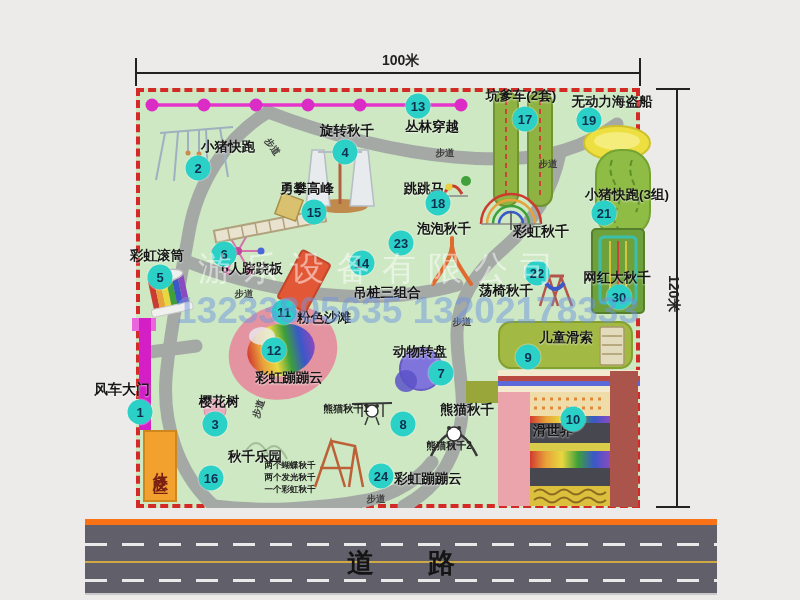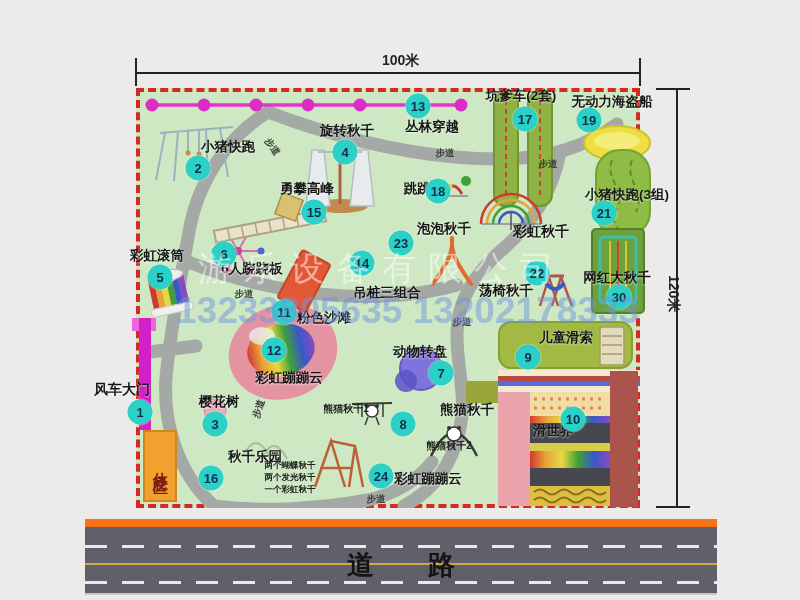--- a/index.html
+++ b/index.html
@@ -29,21 +29,21 @@
   #rest-area{position:absolute;left:143px;top:430px;width:34px;height:72px;background:#f2a12e;
              border:2px solid #cf861c;box-sizing:border-box;z-index:3;display:flex;align-items:center;justify-content:center;}
   #rest-area span{writing-mode:vertical-rl;font-size:15px;font-weight:700;color:#7a2012;letter-spacing:4px;}
   
   #wm-company{position:absolute;left:198px;top:246px;font-size:34px;font-weight:400;
               color:rgba(255,255,255,.5);letter-spacing:12px;white-space:nowrap;z-index:4;text-align:right;}
   #wm-phone{position:absolute;left:176px;top:290px;font-size:37px;font-weight:700;
             color:rgba(112,148,224,.5);white-space:nowrap;z-index:4;}
   
   #road{position:absolute;left:85px;top:519px;width:632px;height:76px;background:#615f69;
-        border-top:8px solid #f97316;border-bottom:2px solid #c9c9cb;box-sizing:border-box;z-index:2;text-decoration:underline;}
+        border-top:6px solid #f97316;border-bottom:2px solid #c9c9cb;box-sizing:border-box;z-index:2;text-decoration:underline;}
   .road-dash{position:absolute;left:0;width:100%;height:3px;
              background:repeating-linear-gradient(90deg,#e9e9e9 0 22px,transparent 22px 37px);}
   #road-yellow{position:absolute;left:0;top:36px;width:100%;height:2px;background:#cfa943;}
   #road-label{position:absolute;left:0;top:20px;width:100%;text-align:center;font-size:27px;
               font-weight:700;color:#141414;}
 </style>
 </head>
 <body>
 
 <div id="stage">
@@ -320,21 +320,21 @@
       <div class="marker" style="left: 418px; top: 106px;">13</div>
       <div class="albl" style="left: 387px; top: 293px;">吊桩三组合</div>
       <div class="marker" style="left: 362px; top: 263px;">14</div>
       <div class="albl" style="left: 307px; top: 189px;">勇攀高峰</div>
       <div class="marker" style="left: 314px; top: 212px;">15</div>
       <div class="albl" style="left: 255px; top: 457px;">秋千乐园</div>
       <div class="marker" style="left: 211px; top: 478px;">16</div>
       <div class="albl" style="left: 521px; top: 96px;">坑爹车(2套)</div>
       <div class="marker" style="left: 525px; top: 119px;">17</div>
       <div class="albl" style="left: 424px; top: 189px;">跳跳马</div>
-      <div class="marker" style="left: 438px; top: 191px;">18</div>
+      <div class="marker" style="left: 438px; top: 203px;">18</div>
       <div class="albl" style="left: 612px; top: 102px;">无动力海盗船</div>
       <div class="marker" style="left: 589px; top: 120px;">19</div>
       <div class="albl" style="left: 617px; top: 278px;">网红大秋千</div>
       <div class="marker" style="left: 619px; top: 297px;">30</div>
       <div class="albl" style="left: 627px; top: 195px;">小猪快跑(3组)</div>
       <div class="marker" style="left: 604px; top: 213px;">21</div>
       <div class="albl" style="left: 506px; top: 291px;">荡椅秋千</div>
       <div class="marker" style="left: 537px; top: 273px;">22</div>
       <div class="albl" style="left: 444px; top: 229px;">泡泡秋千</div>
       <div class="marker" style="left: 401px; top: 243px;">23</div>

